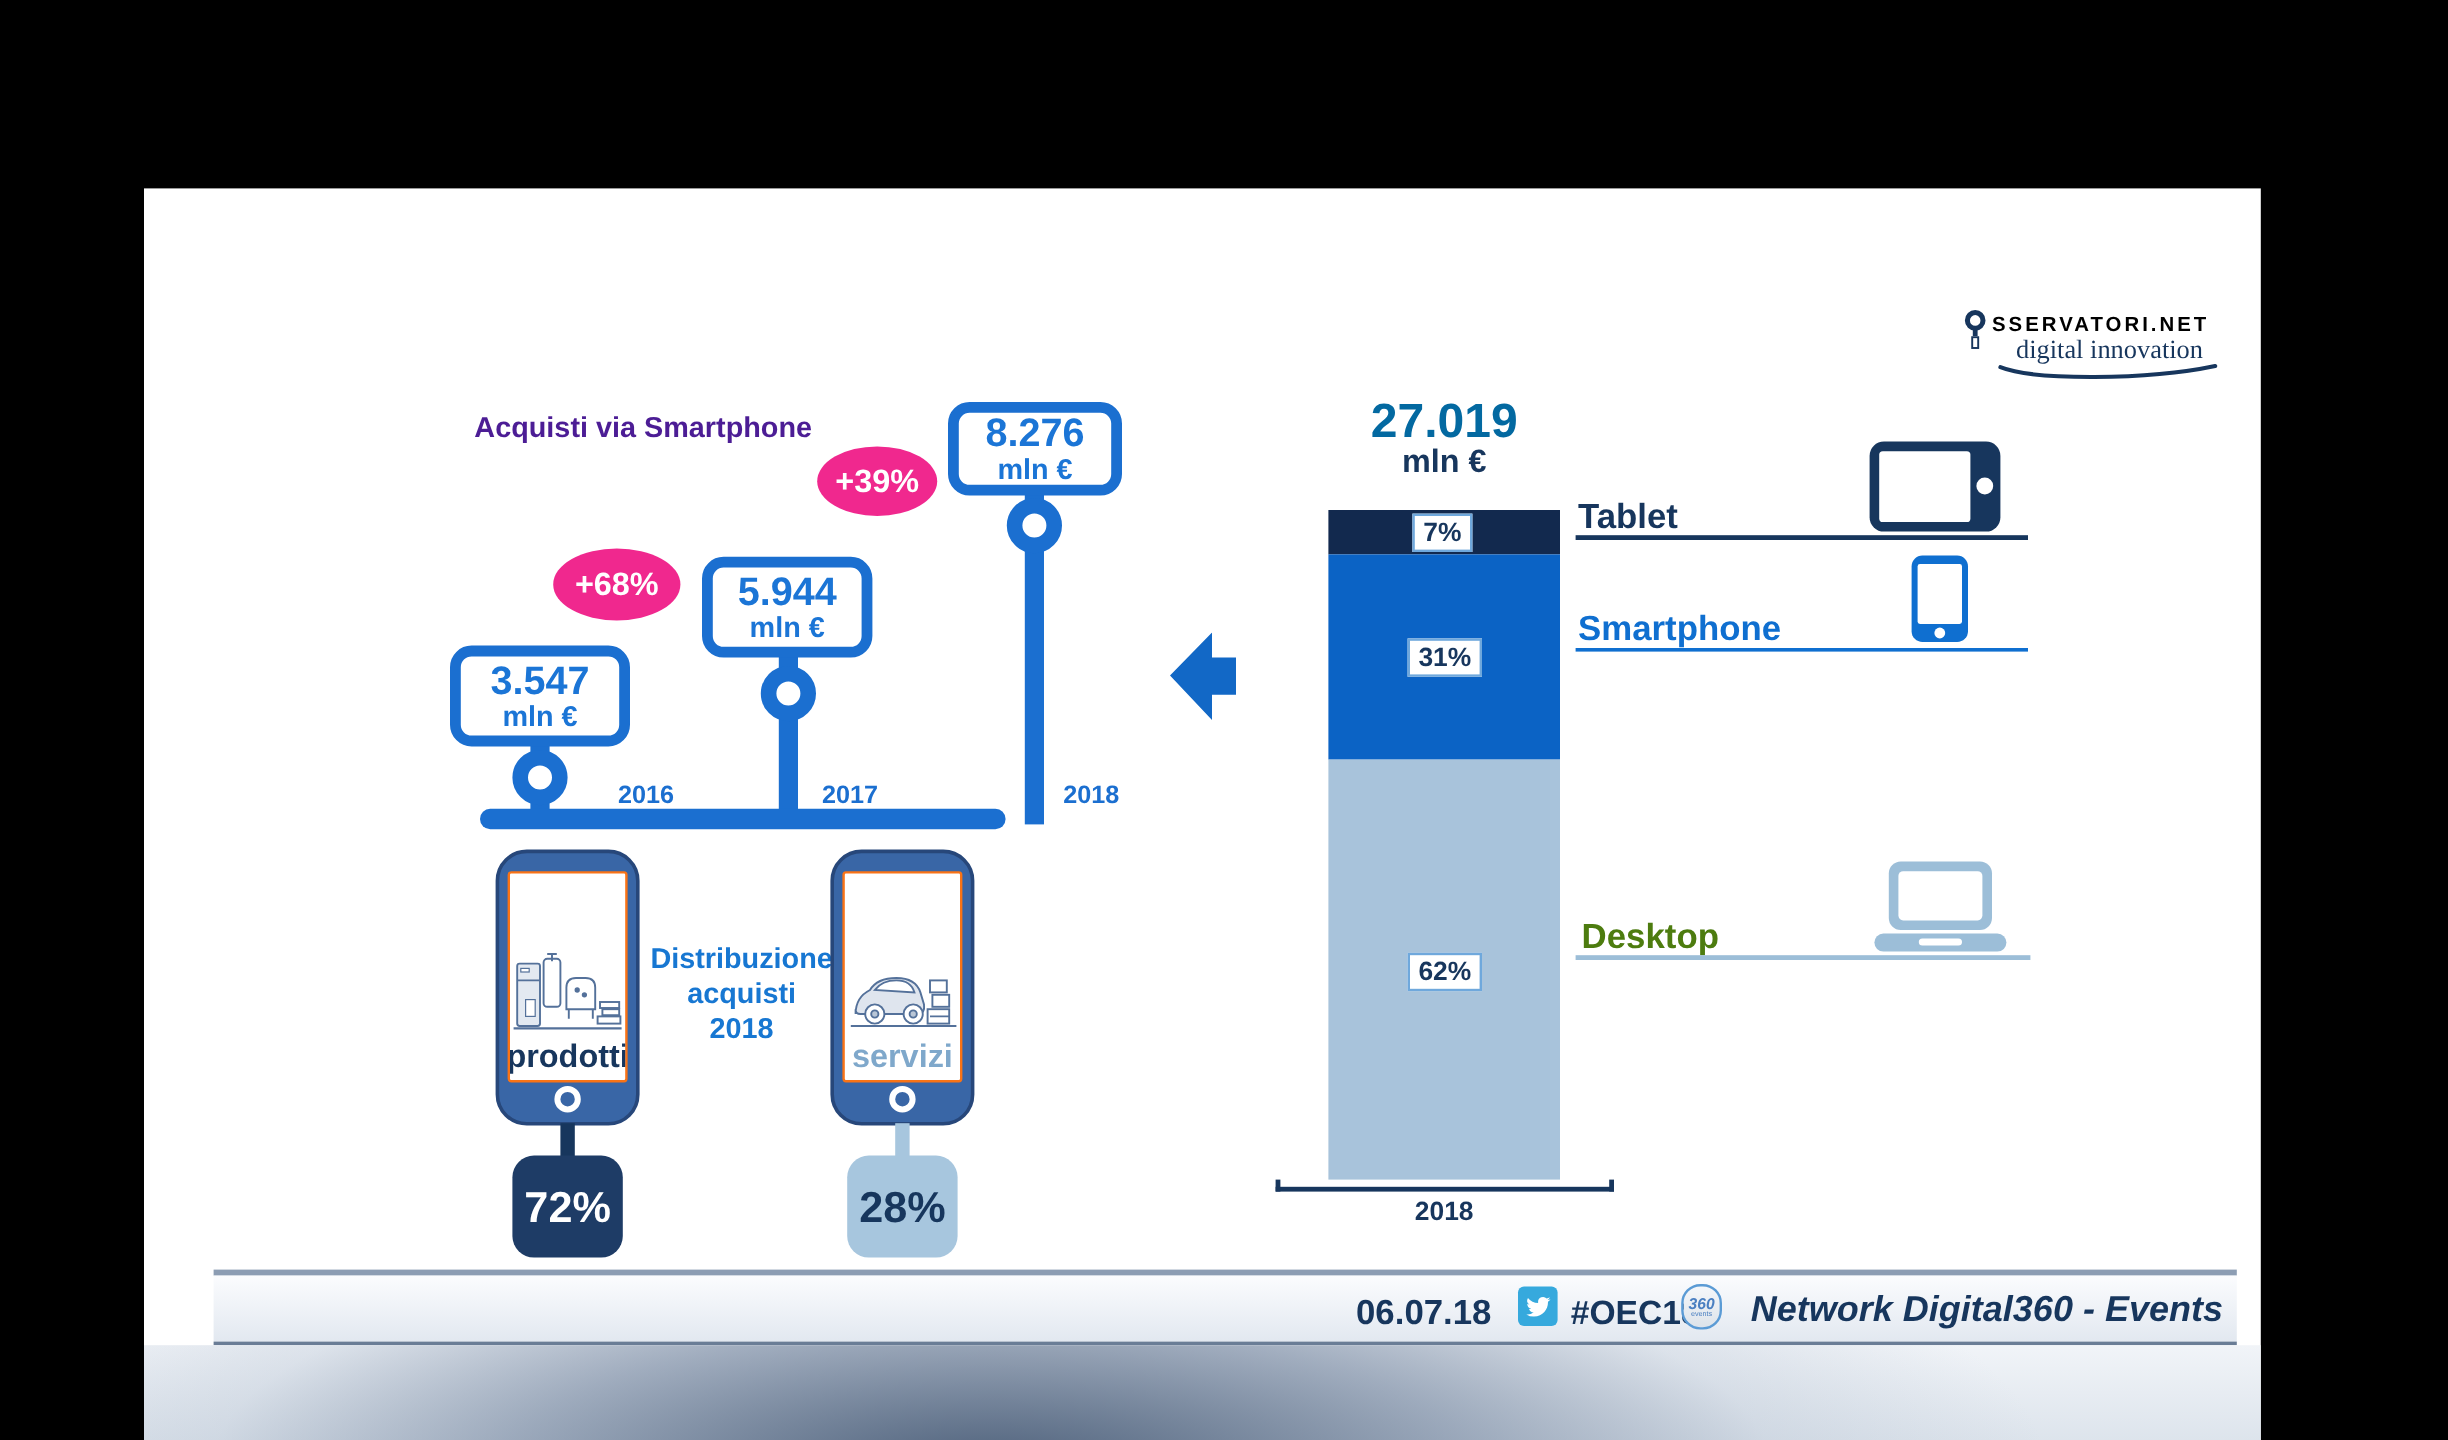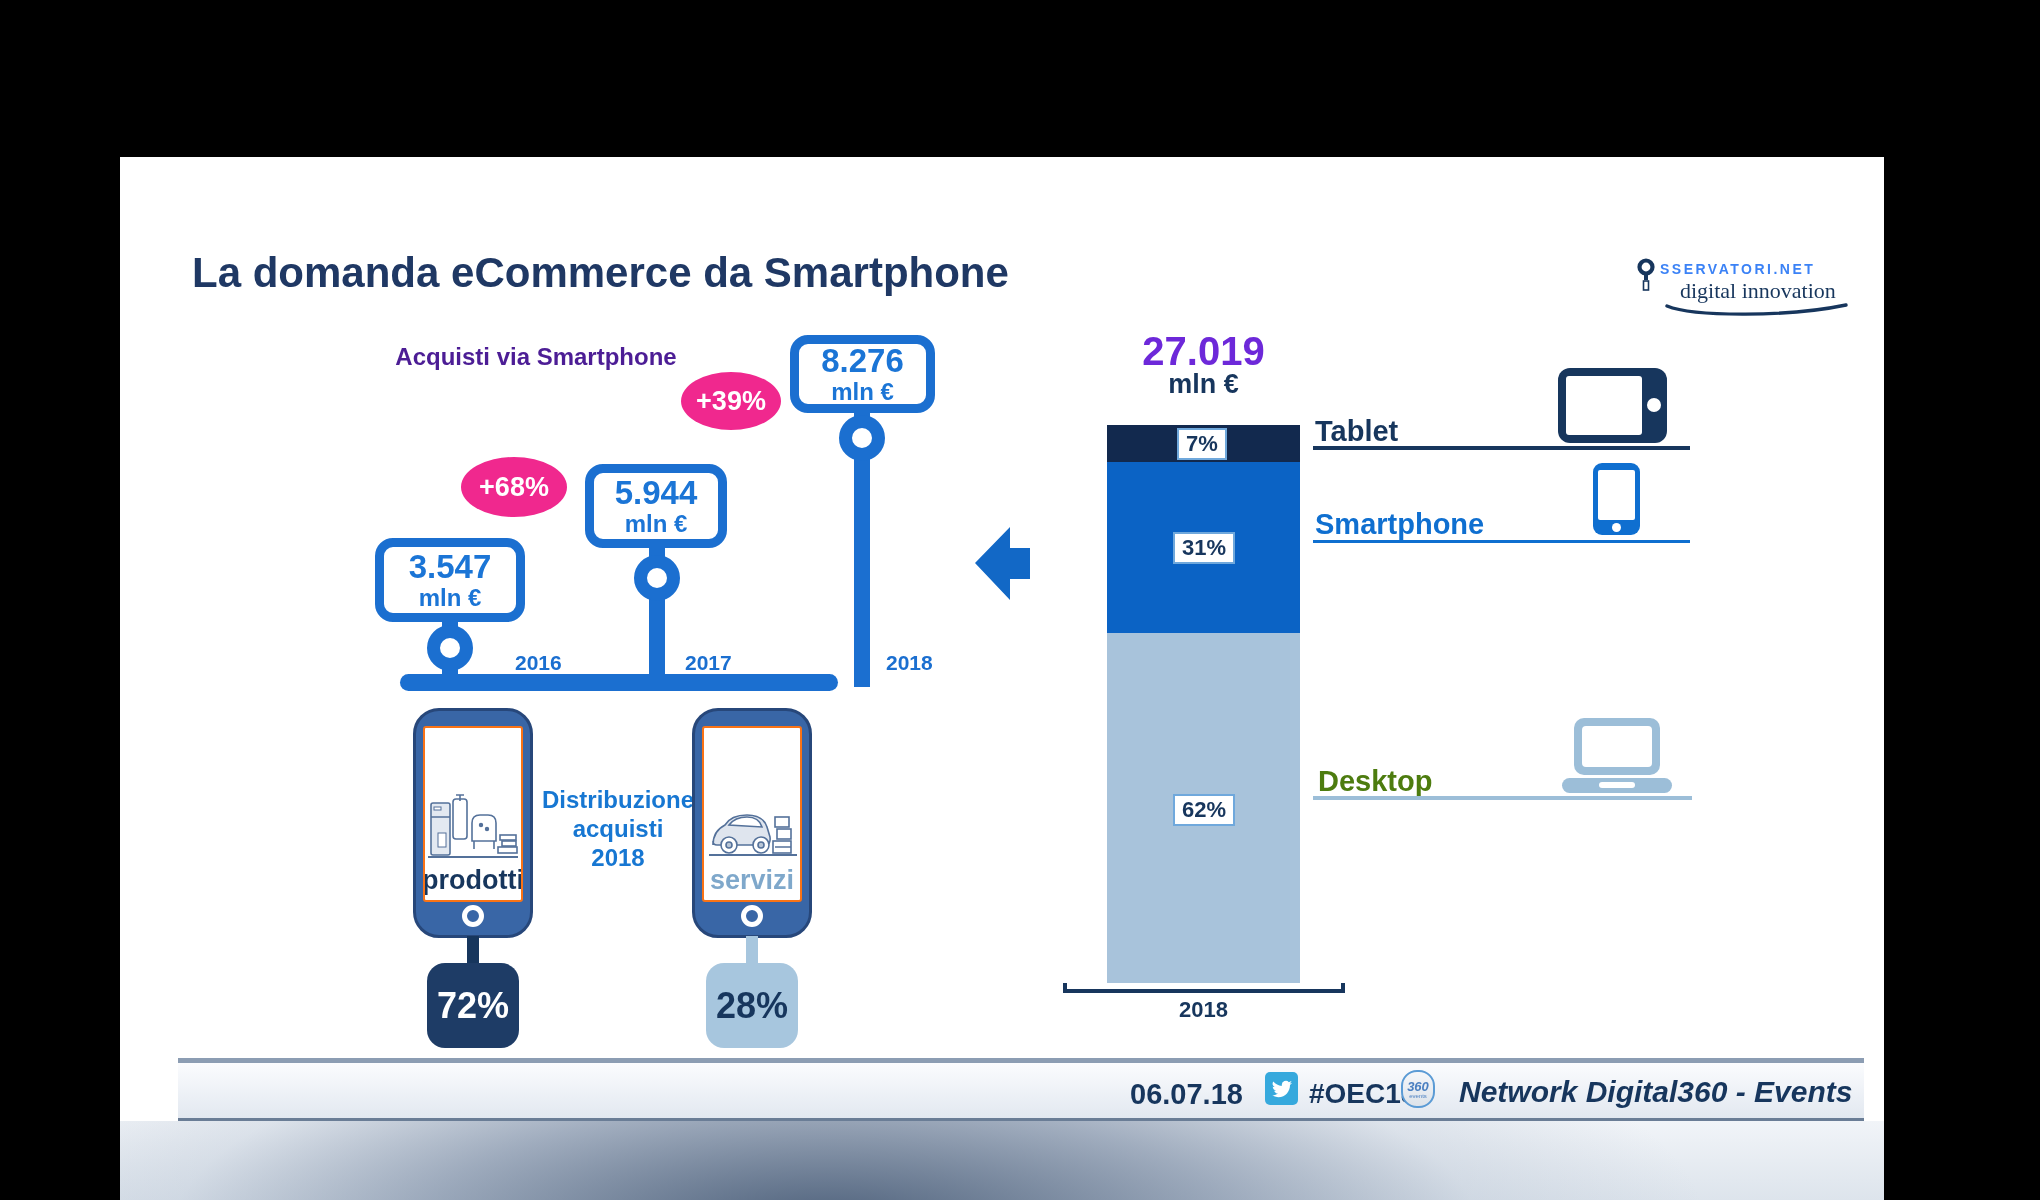--- a/index.html
+++ b/index.html
@@ -6,39 +6,39 @@
   #stage{position:relative;width:2040px;height:1200px;background:#000;overflow:hidden;
          font-family:"Liberation Sans",sans-serif;}
   #slide{position:absolute;left:120px;top:157px;width:1764px;height:1043px;background:#fff;overflow:hidden;}
   .abs{position:absolute;}
   .navy{color:#17365D;}
 
   
   .page-title{font-size:42px;font-weight:bold;color:#1F3864;white-space:nowrap;}
 
   
-  .brand-text{font-size:14px;font-weight:bold;letter-spacing:2.5px;color:#3b82f6;white-space:nowrap;}
+  .brand-text{font-size:17px;font-weight:bold;letter-spacing:2.5px;color:#000000;white-space:nowrap;}
   .brand-tagline{font-family:"Liberation Serif",serif;font-size:22px;color:#17365D;white-space:nowrap;}
 
   
   .loll-label{font-size:24px;font-weight:bold;color:#4c1d95;text-align:center;}
   .stem{position:absolute;width:16px;background:#1B6FD0;}
   .baseline{position:absolute;background:#1B6FD0;border-radius:9px;}
   .ring{position:absolute;width:46px;height:46px;border:13px solid #1B6FD0;border-radius:50%;
         background:#fff;box-sizing:border-box;}
   .vbox{position:absolute;background:#fff;border:9px solid #1B6FD0;border-radius:18px;box-sizing:border-box;
         display:flex;flex-direction:column;align-items:center;justify-content:center;color:#1B75D6;font-weight:bold;}
   .vbox .v{font-size:33px;line-height:1;}
   .vbox .u{font-size:24px;line-height:1;margin-top:3px;}
   .year{position:absolute;font-size:21px;font-weight:bold;color:#1B6FD0;}
   .bubble{position:absolute;background:#F0288E;border-radius:50%;color:#fff;font-weight:bold;font-size:27px;
           display:flex;align-items:center;justify-content:center;}
 
   
-  .bar-total{font-size:40px;font-weight:bold;color:#6d28d9;text-align:center;line-height:1;}
+  .bar-total{font-size:40px;font-weight:bold;color:#0369a1;text-align:center;line-height:1;}
   .bar-unit{font-size:27px;font-weight:bold;color:#17365D;text-align:center;line-height:1;}
   .seg{position:absolute;left:0;width:193px;}
   .pct{position:absolute;background:#fff;border:2px solid #6FA8DC;font-weight:bold;color:#17365D;
        font-size:22px;line-height:26px;padding:1px 7px;white-space:nowrap;}
   .bracket{position:absolute;border-left:4px solid #17365D;border-right:4px solid #17365D;
            border-bottom:4px solid #17365D;box-sizing:border-box;}
   .devlabel{position:absolute;font-size:29px;font-weight:bold;white-space:nowrap;}
   .underl{position:absolute;}
 
   
@@ -68,21 +68,20 @@
      background:
        radial-gradient(ellipse 1000px 300px at 40% 130%, rgba(62,82,110,0.9) 0%, rgba(110,128,154,0.6) 40%, rgba(175,188,205,0.3) 65%, rgba(255,255,255,0) 88%),
        linear-gradient(to bottom,#f1f4f8,#dde4ec);}
 </style>
 </head>
 <body>
 
 <div id="stage">
   <div id="slide">
 
-    <div class="abs page-title" style="left:72px;top:92px;">La domanda eCommerce da Smartphone</div>
 
     <div class="abs" style="left:1516px;top:101px;width:250px;height:60px;">
       <svg class="abs" style="left:0;top:0;" width="20" height="36" viewBox="0 0 20 36">
         <circle cx="10" cy="9" r="6.5" fill="none" stroke="#17365D" stroke-width="4.2"></circle>
         <rect x="8" y="16" width="4" height="6" fill="#17365D"></rect>
         <rect x="7.5" y="23" width="5" height="9" fill="none" stroke="#17365D" stroke-width="1.6"></rect>
       </svg>
       <div class="abs brand-text" style="left:24px;top:3px;">SSERVATORI.NET</div>
       <div class="abs brand-tagline" style="left:44px;top:20px;">digital innovation</div>
       <svg class="abs" style="left:28px;top:44px;" width="186" height="16" viewBox="0 0 186 16">

